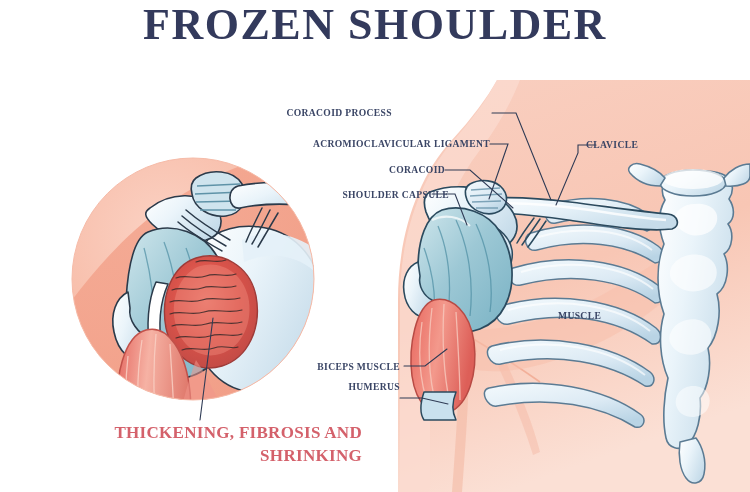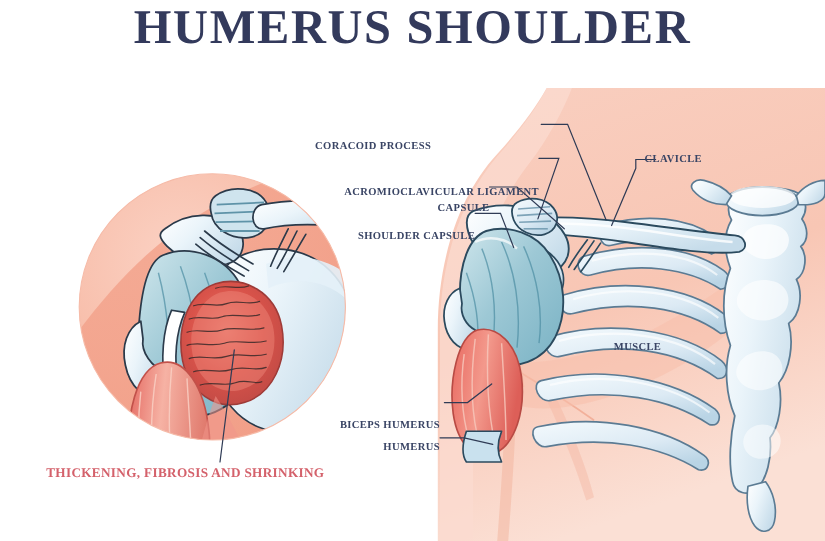--- a/index.html
+++ b/index.html
@@ -15,27 +15,27 @@
     font-weight:bold;font-size:44px;letter-spacing:1.5px;
     color:#333a5c;line-height:1.06;
   }
 
   .lbl{
     position:absolute;
     font-family:"Liberation Serif","DejaVu Serif",serif;
     font-weight:bold;font-size:9.6px;letter-spacing:.35px;
     color:#3a4565;white-space:nowrap;line-height:1;
   }
-  .lbl.r{text-align:center;margin-top:20px;}
+  .lbl.r{text-align:center;}
   .lbl.l{text-align:left;}
 
   .caption{
-    position:absolute;left:42px;top:422px;width:320px;text-align:left;
+    position:absolute;left:42px;top:422px;width:320px;text-align:right;
     font-family:"Liberation Serif","DejaVu Serif",serif;
-    font-weight:bold;font-size:12px;letter-spacing:.3px;
+    font-weight:bold;font-size:17px;letter-spacing:.3px;
     color:#d4616b;line-height:1.35;
   }
 </style>
 </head>
 <body>
 
 <div id="stage">
 
   <svg id="art" viewBox="0 0 750 492">
     <defs>
@@ -323,28 +323,28 @@
       <path d="M490 144 L508 144 L489 199"></path>
       <path d="M445 170 L470 170 L513 208"></path>
       <path d="M432 194 L455 194 L467 225"></path>
       <path d="M596 145 L578 145 L578 153 L556 205"></path>
       <path d="M404 366 L425 366 L447 349"></path>
       <path d="M400 398 L422 398 L448 404"></path>
       <path d="M213 318 L200 420"></path>
     </g>
   </svg>
 
-  <div class="ttl">HUMERUS SHOULDER</div>
+  <div class="ttl">FROZEN SHOULDER</div>
 
   <div class="lbl r" style="right:358px;top:108px;">CORACOID PROCESS</div>
-  <div class="lbl r" style="right:260px;top:150px;">ACROMIOCLAVICULAR LIGAMENT</div>
-  <div class="lbl r" style="right:305px;top:165px;">CAPSULE</div>
-  <div class="lbl r" style="right:318px;top:190px;">SHOULDER CAPSULE</div>
+  <div class="lbl r" style="right:260px;top:139px;">ACROMIOCLAVICULAR LIGAMENT</div>
+  <div class="lbl r" style="right:305px;top:165px;">CORACOID</div>
+  <div class="lbl r" style="right:301px;top:190px;">SHOULDER CAPSULE</div>
   <div class="lbl l" style="left:586px;top:140px;">CLAVICLE</div>
   <div class="lbl l" style="left:558px;top:311px;">MUSCLE</div>
-  <div class="lbl r" style="right:350px;top:362px;">BICEPS HUMERUS</div>
+  <div class="lbl r" style="right:350px;top:362px;">BICEPS MUSCLE</div>
   <div class="lbl r" style="right:350px;top:382px;">HUMERUS</div>
 
   <div class="caption">
     <div>THICKENING, FIBROSIS AND SHRINKING</div>
   </div>
 
 </div>
 
 </body></html>

